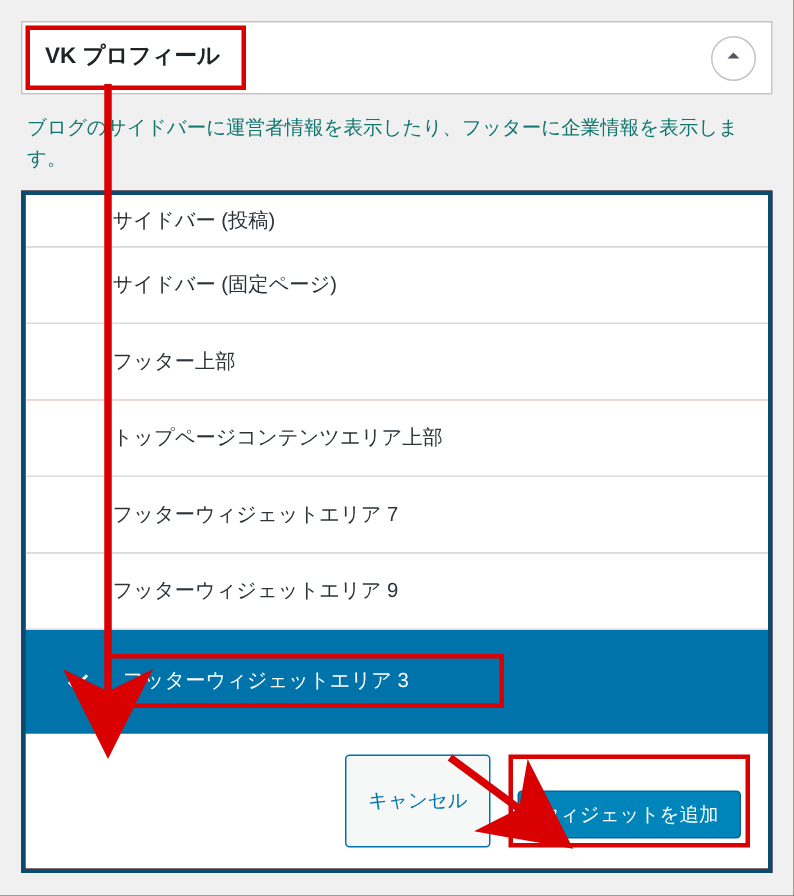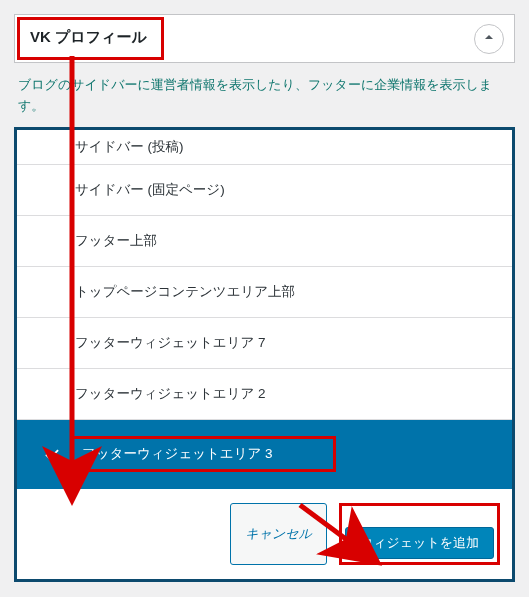--- a/index.html
+++ b/index.html
@@ -102,21 +102,20 @@
     padding:6px 14px;
     font-size:13px;
     border-radius:3px;
     cursor:pointer;
     border:1px solid;
   }
   .btn-cancel{
     background:#f6f7f7;
     border-color:#0073aa;
     color:#0073aa;
-    font-style:italic;
   }
   .btn-add{
     background:#0085ba;
     border-color:#006799;
     color:#fff;
     margin-top:18px;
   }
   .add-frame{
     border:3px solid #d80000;
     padding:3px;
@@ -159,21 +158,21 @@
     <div class="list-item">
       <span>フッター上部</span>
     </div>
     <div class="list-item">
       <span>トップページコンテンツエリア上部</span>
     </div>
     <div class="list-item">
       <span>フッターウィジェットエリア 7</span>
     </div>
     <div class="list-item">
-      <span>フッターウィジェットエリア 2</span>
+      <span>フッターウィジェットエリア 9</span>
     </div>
     <div class="list-item selected">
       <span class="check">
         <svg viewBox="0 0 24 24">
             <path d="M9 16.2l-4.2-4.2L3 13.8 9 19.8 21 7.8l-1.8-1.8z"></path>
           </svg>
       </span>
       <span class="selected-label-frame">
         <span>フッターウィジェットエリア 3</span>
       </span>

